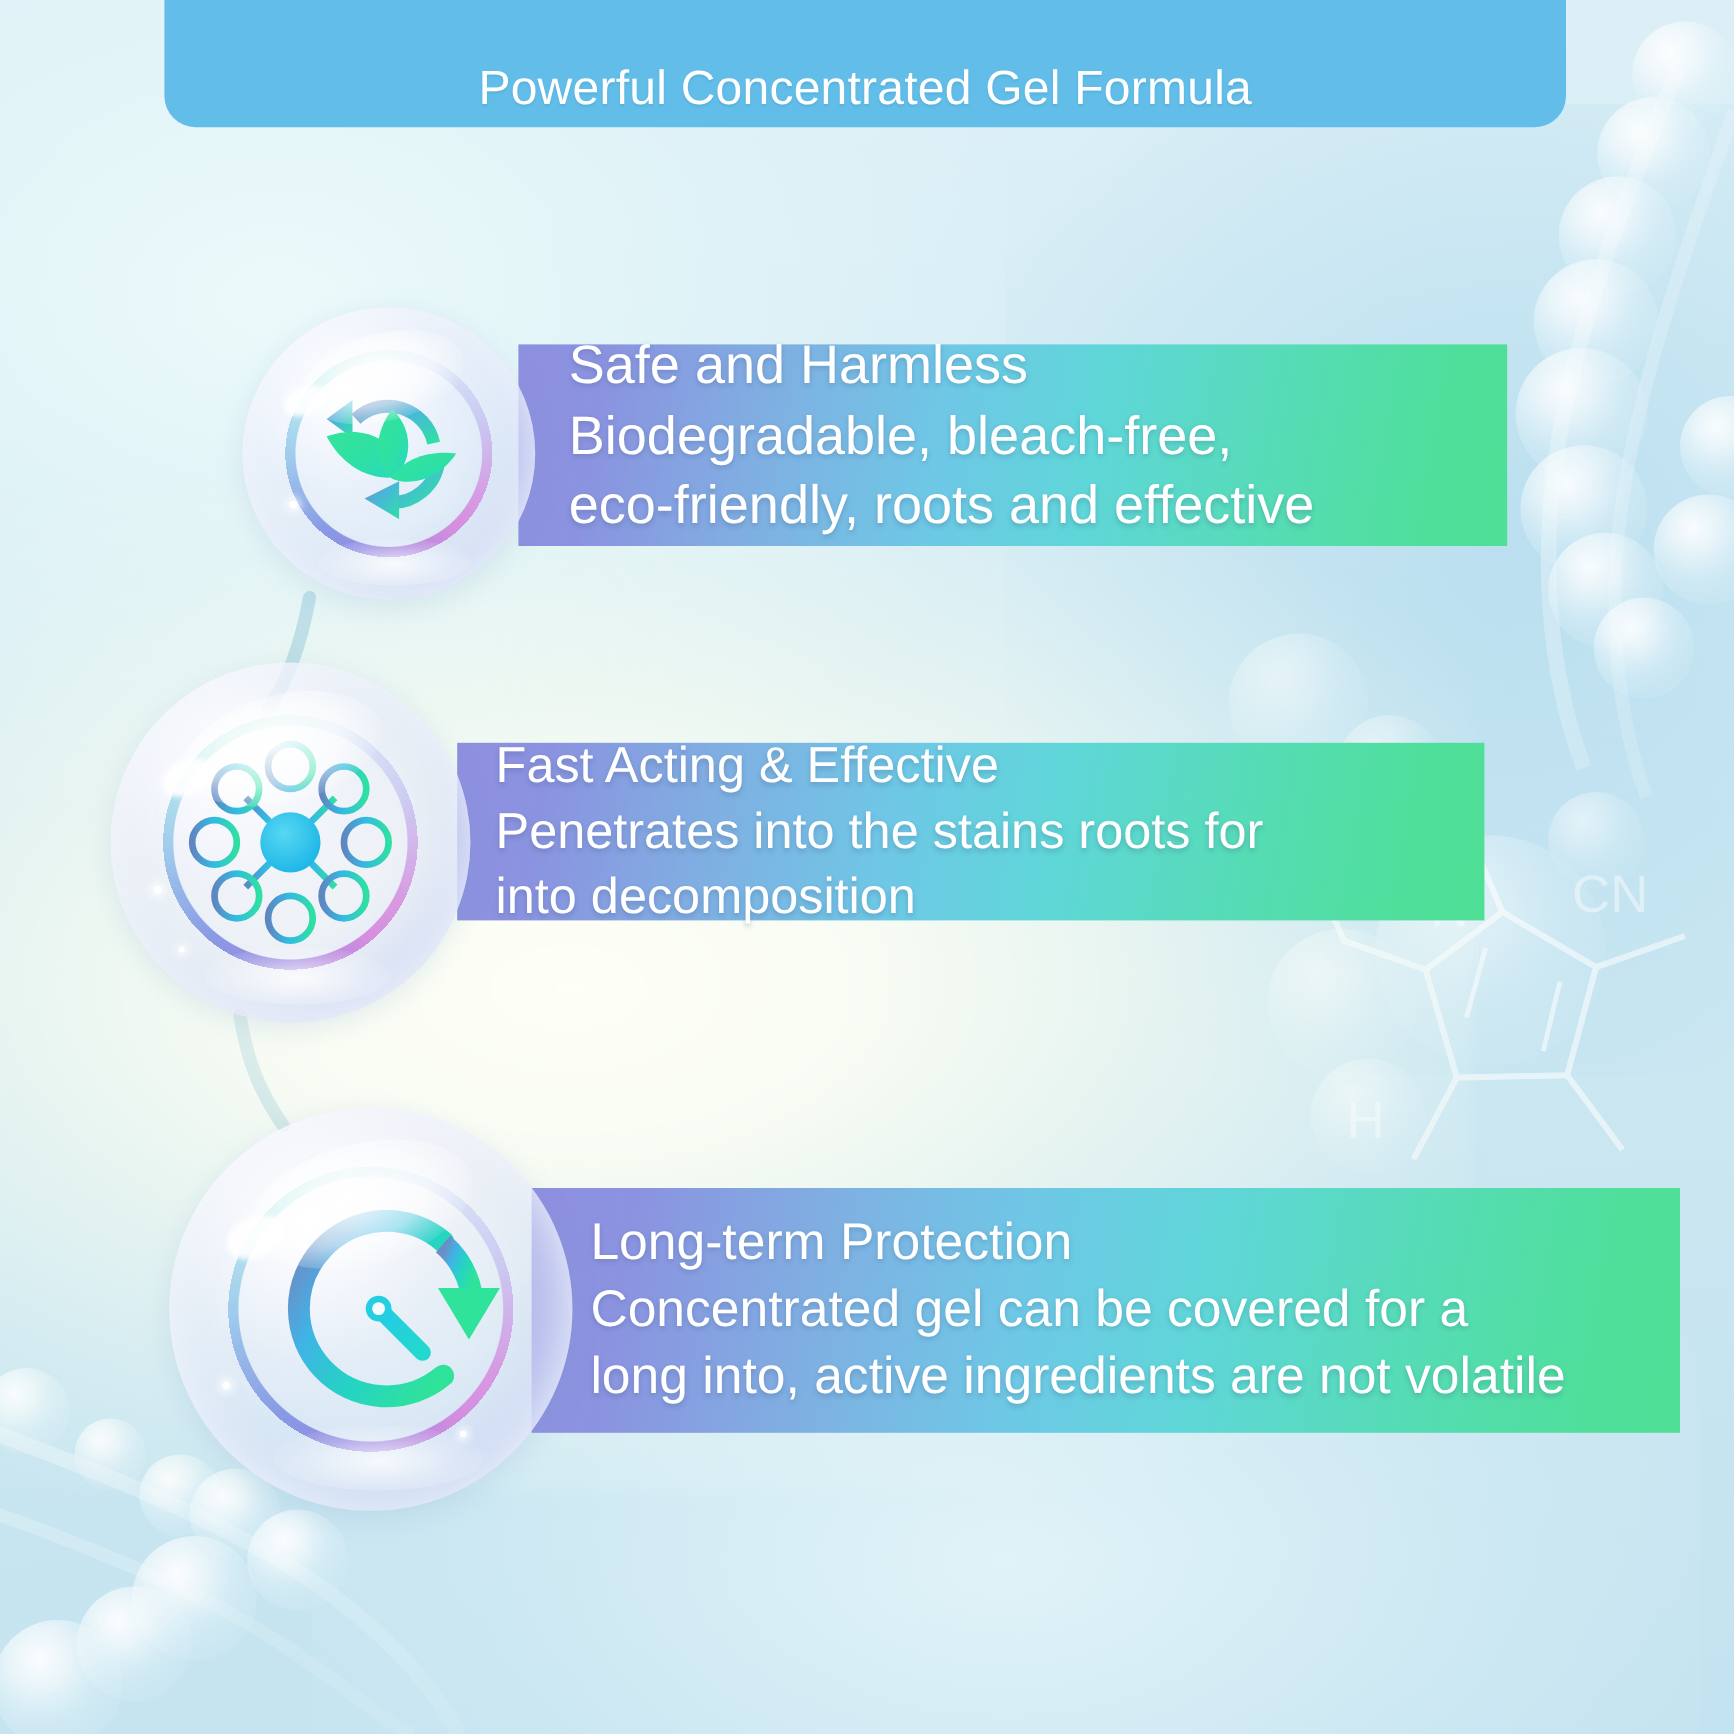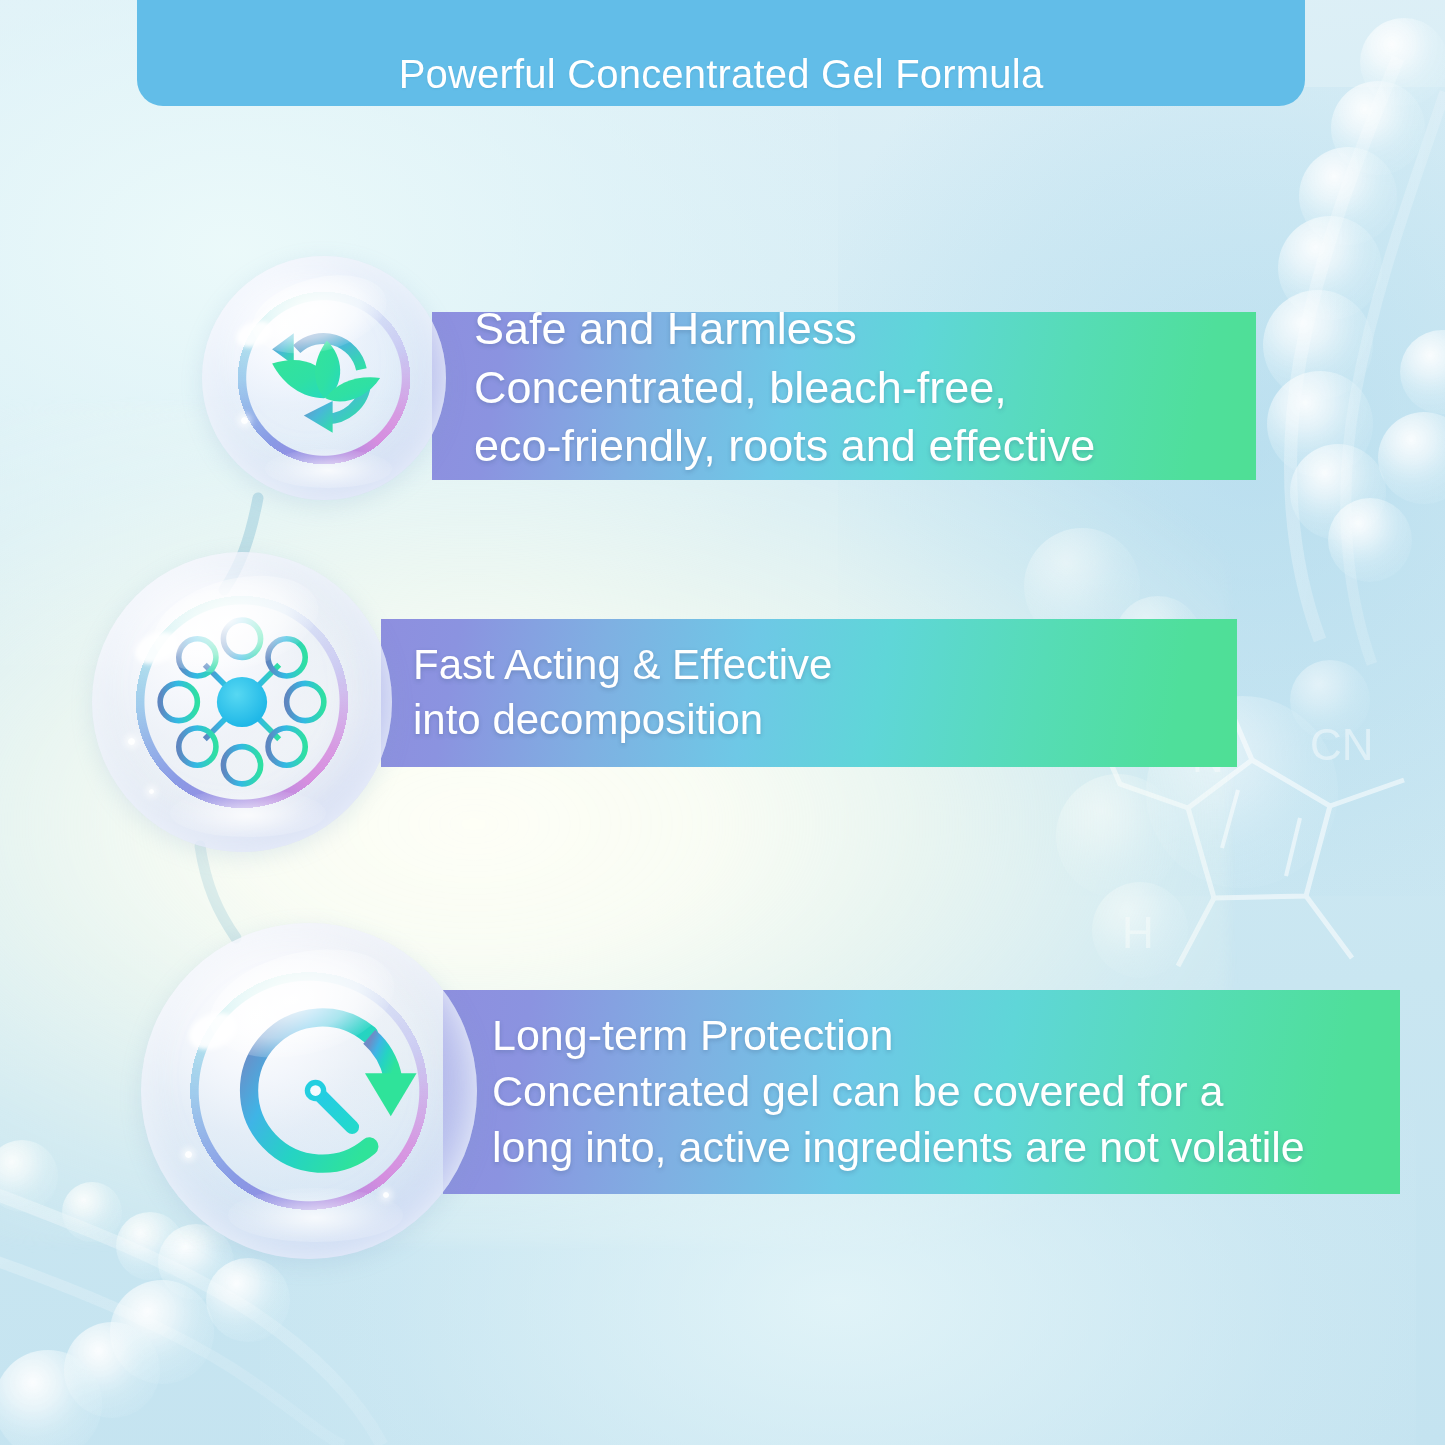--- a/index.html
+++ b/index.html
@@ -129,21 +129,20 @@
     line-height: 1.30;
   }
   .text-bar .line { white-space: nowrap; }
   .text-bar .headline { }
 
   #bar-1 {
     left: 432px;  top: 287px;
     width: 824px; height: 168px;
     padding: 0 0 16px 42px;
     font-size: 45px;
-    margin-top: 25px;
   }
   #bar-2 {
     left: 381px;  top: 619px;
     width: 856px; height: 148px;
     padding: 0 0 0 32px;
     font-size: 42px;
   }
   #bar-3 {
     left: 443px;  top: 990px;
     width: 957px; height: 204px;
@@ -340,26 +339,27 @@
   <div class="bg-glow-topleft"></div>
   <div class="bg-glow-center"></div>
   <div class="bg-glow-bottom"></div>
 
   <div class="header-banner">
     <div class="header-title">Powerful Concentrated Gel Formula</div>
   </div>
 
   <div class="text-bar" id="bar-1">
     <div class="line headline">Safe and Harmless</div>
-    <div class="line">Concentrated, bleach-free,</div>
+    <div class="line">Biodegradable, bleach-free,</div>
     <div class="line">eco-friendly, roots and effective</div>
   </div>
 
   <div class="text-bar" id="bar-2">
     <div class="line headline">Fast Acting &amp; Effective</div>
+    <div class="line">Penetrates into the stains roots for</div>
     <div class="line">into decomposition</div>
   </div>
 
   <div class="text-bar" id="bar-3">
     <div class="line headline">Long-term Protection</div>
     <div class="line">Concentrated gel can be covered for a</div>
     <div class="line">long into, active ingredients are not volatile</div>
   </div>
 
   <div class="bubble" id="bubble-1">

